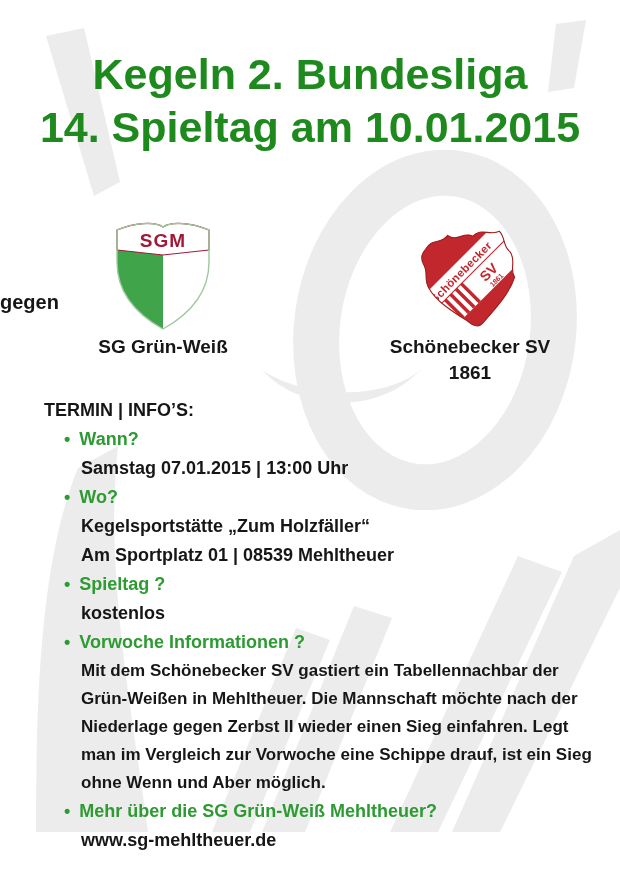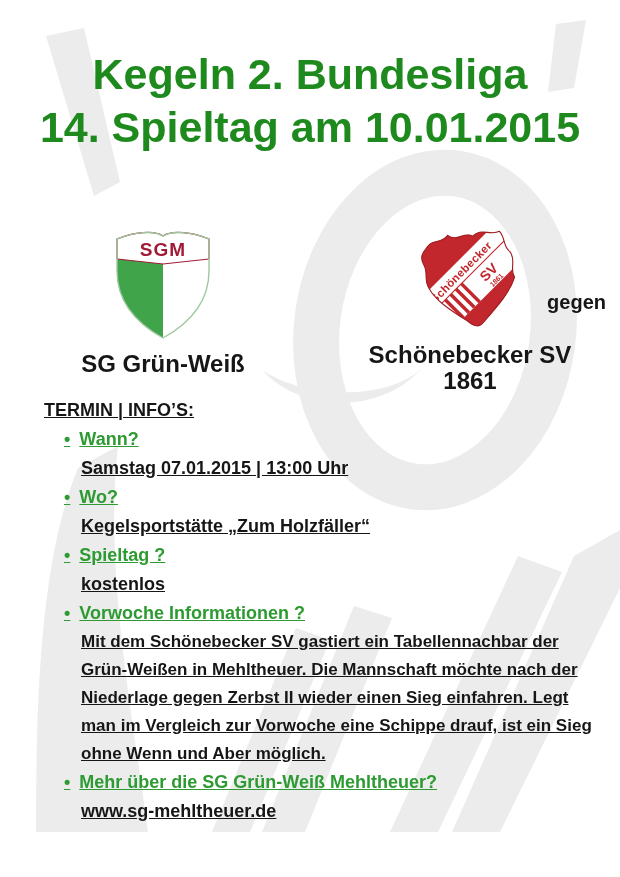--- a/index.html
+++ b/index.html
@@ -7,31 +7,31 @@
     position:relative;width:620px;height:877px;background:#fff;overflow:hidden;
     font-family:"Liberation Sans",sans-serif;font-weight:bold;
   }
   .watermark{position:absolute;left:0;top:0;z-index:0;}
   .content{position:relative;z-index:1;width:100%;height:100%;}
 
   .title{margin-top:48px;text-align:center;color:#1e8a1e;}
   .title-line{font-size:43px;line-height:53px;font-weight:bold;text-align:center;}
 
   .team{position:absolute;text-align:center;}
-  .team-home{left:28px;top:181px;width:270px;}
+  .team-home{left:28px;top:172px;width:270px;}
   .team-away{left:352px;top:176px;width:236px;}
   .team-logo{display:block;margin:0 auto;}
   .team-logo.tilt{transform:rotate(-8deg);}
-  .team-name{margin-top:10px;font-size:24px;line-height:26px;color:#161616;}
+  .team-name{margin-top:2px;font-size:19px;line-height:26px;color:#161616;}
 
-  .versus{position:absolute;left:0;top:243px;width:597px;text-align:right;
-          font-size:20px;color:#161616;padding-left:9px;}
+  .versus{position:absolute;left:0;top:243px;width:597px;text-align:left;
+          font-size:20px;color:#161616;}
 
   .info{position:absolute;left:44px;top:348px;width:552px;color:#161616;}
-  .row{font-size:18px;line-height:29px;font-weight:bold;text-decoration:underline;}
+  .row{font-size:18px;line-height:29px;font-weight:bold;}
   .heading{color:#161616;}
   .label-row{color:#2d9b32;padding-left:20px;display:flex;align-items:baseline;}
   .bullet{margin-right:9px;}
   .sub{padding-left:37px;color:#161616;}
   .para{font-size:17px;line-height:28px;}
 </style>
 </head>
 <body>
 
 <div class="poster">
@@ -121,20 +121,21 @@
         <span class="bullet">•</span>
         <span>Wann?</span>
       </div>
       <div class="row sub">Samstag 07.01.2015 | 13:00 Uhr</div>
 
       <div class="row label-row">
         <span class="bullet">•</span>
         <span>Wo?</span>
       </div>
       <div class="row sub">Kegelsportstätte „Zum Holzfäller“</div>
+      <div class="row sub">Am Sportplatz 01 | 08539 Mehltheuer</div>
 
       <div class="row label-row">
         <span class="bullet">•</span>
         <span>Spieltag ?</span>
       </div>
       <div class="row sub">kostenlos</div>
 
       <div class="row label-row">
         <span class="bullet">•</span>
         <span>Vorwoche Informationen ?</span>

